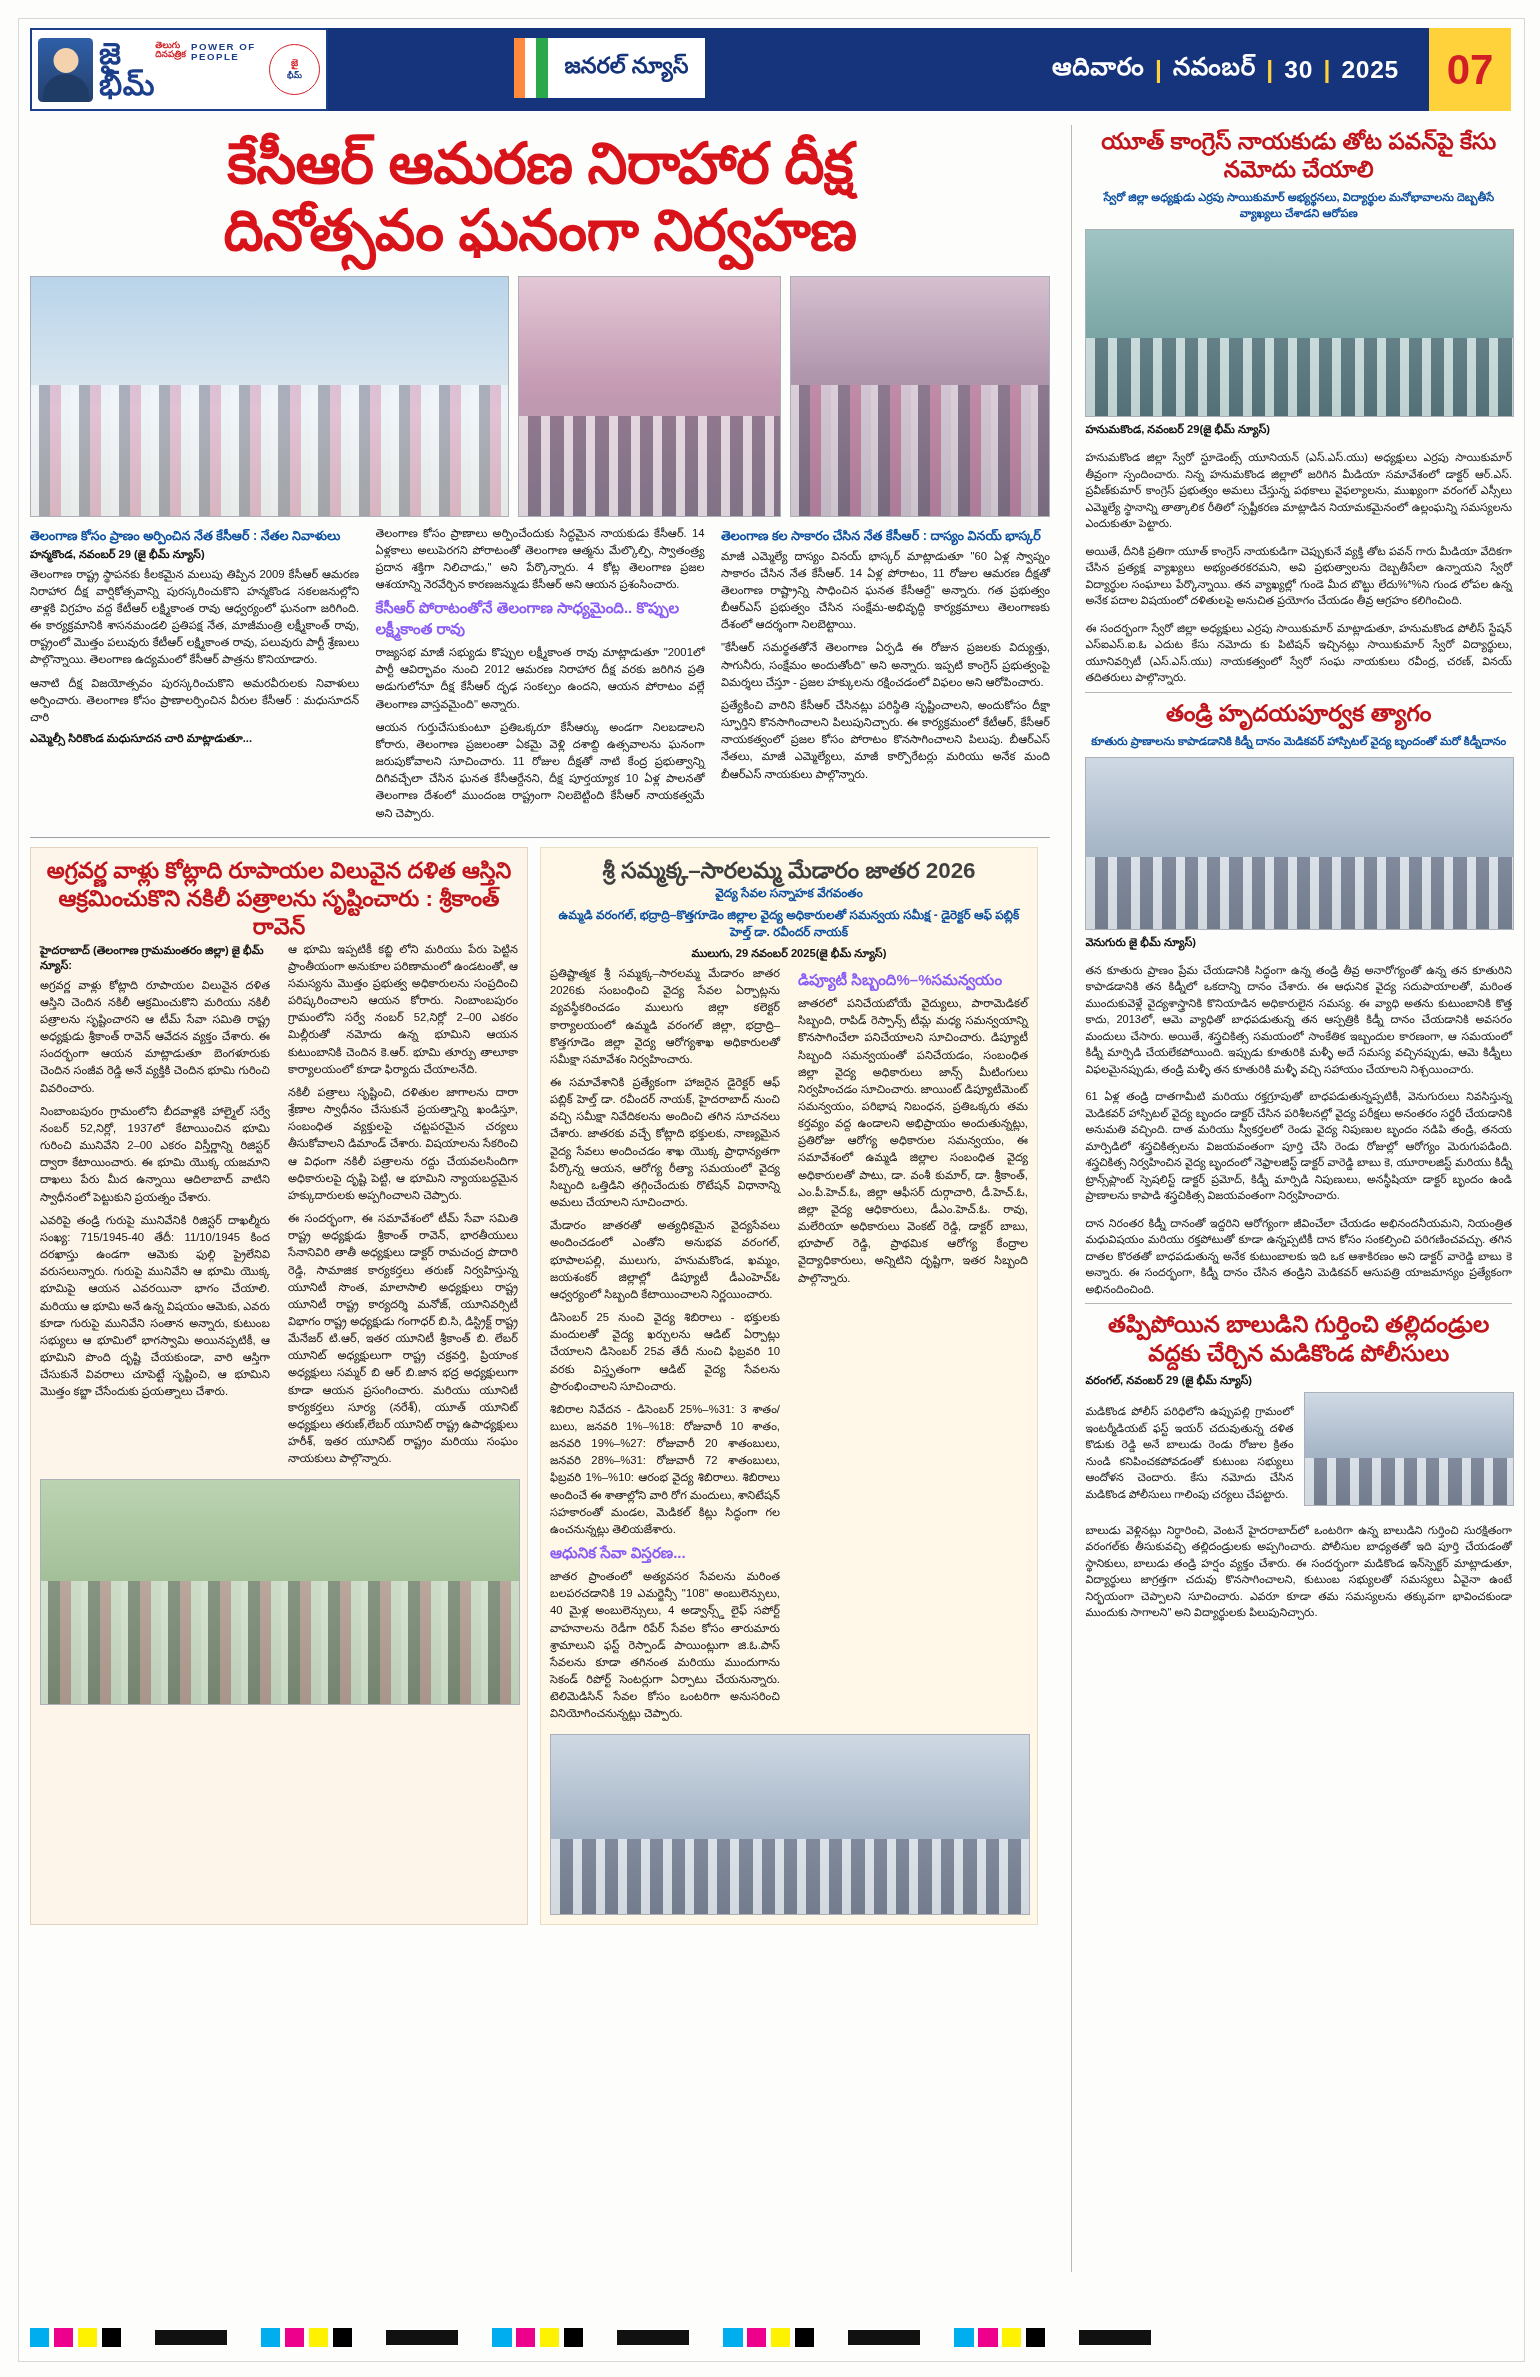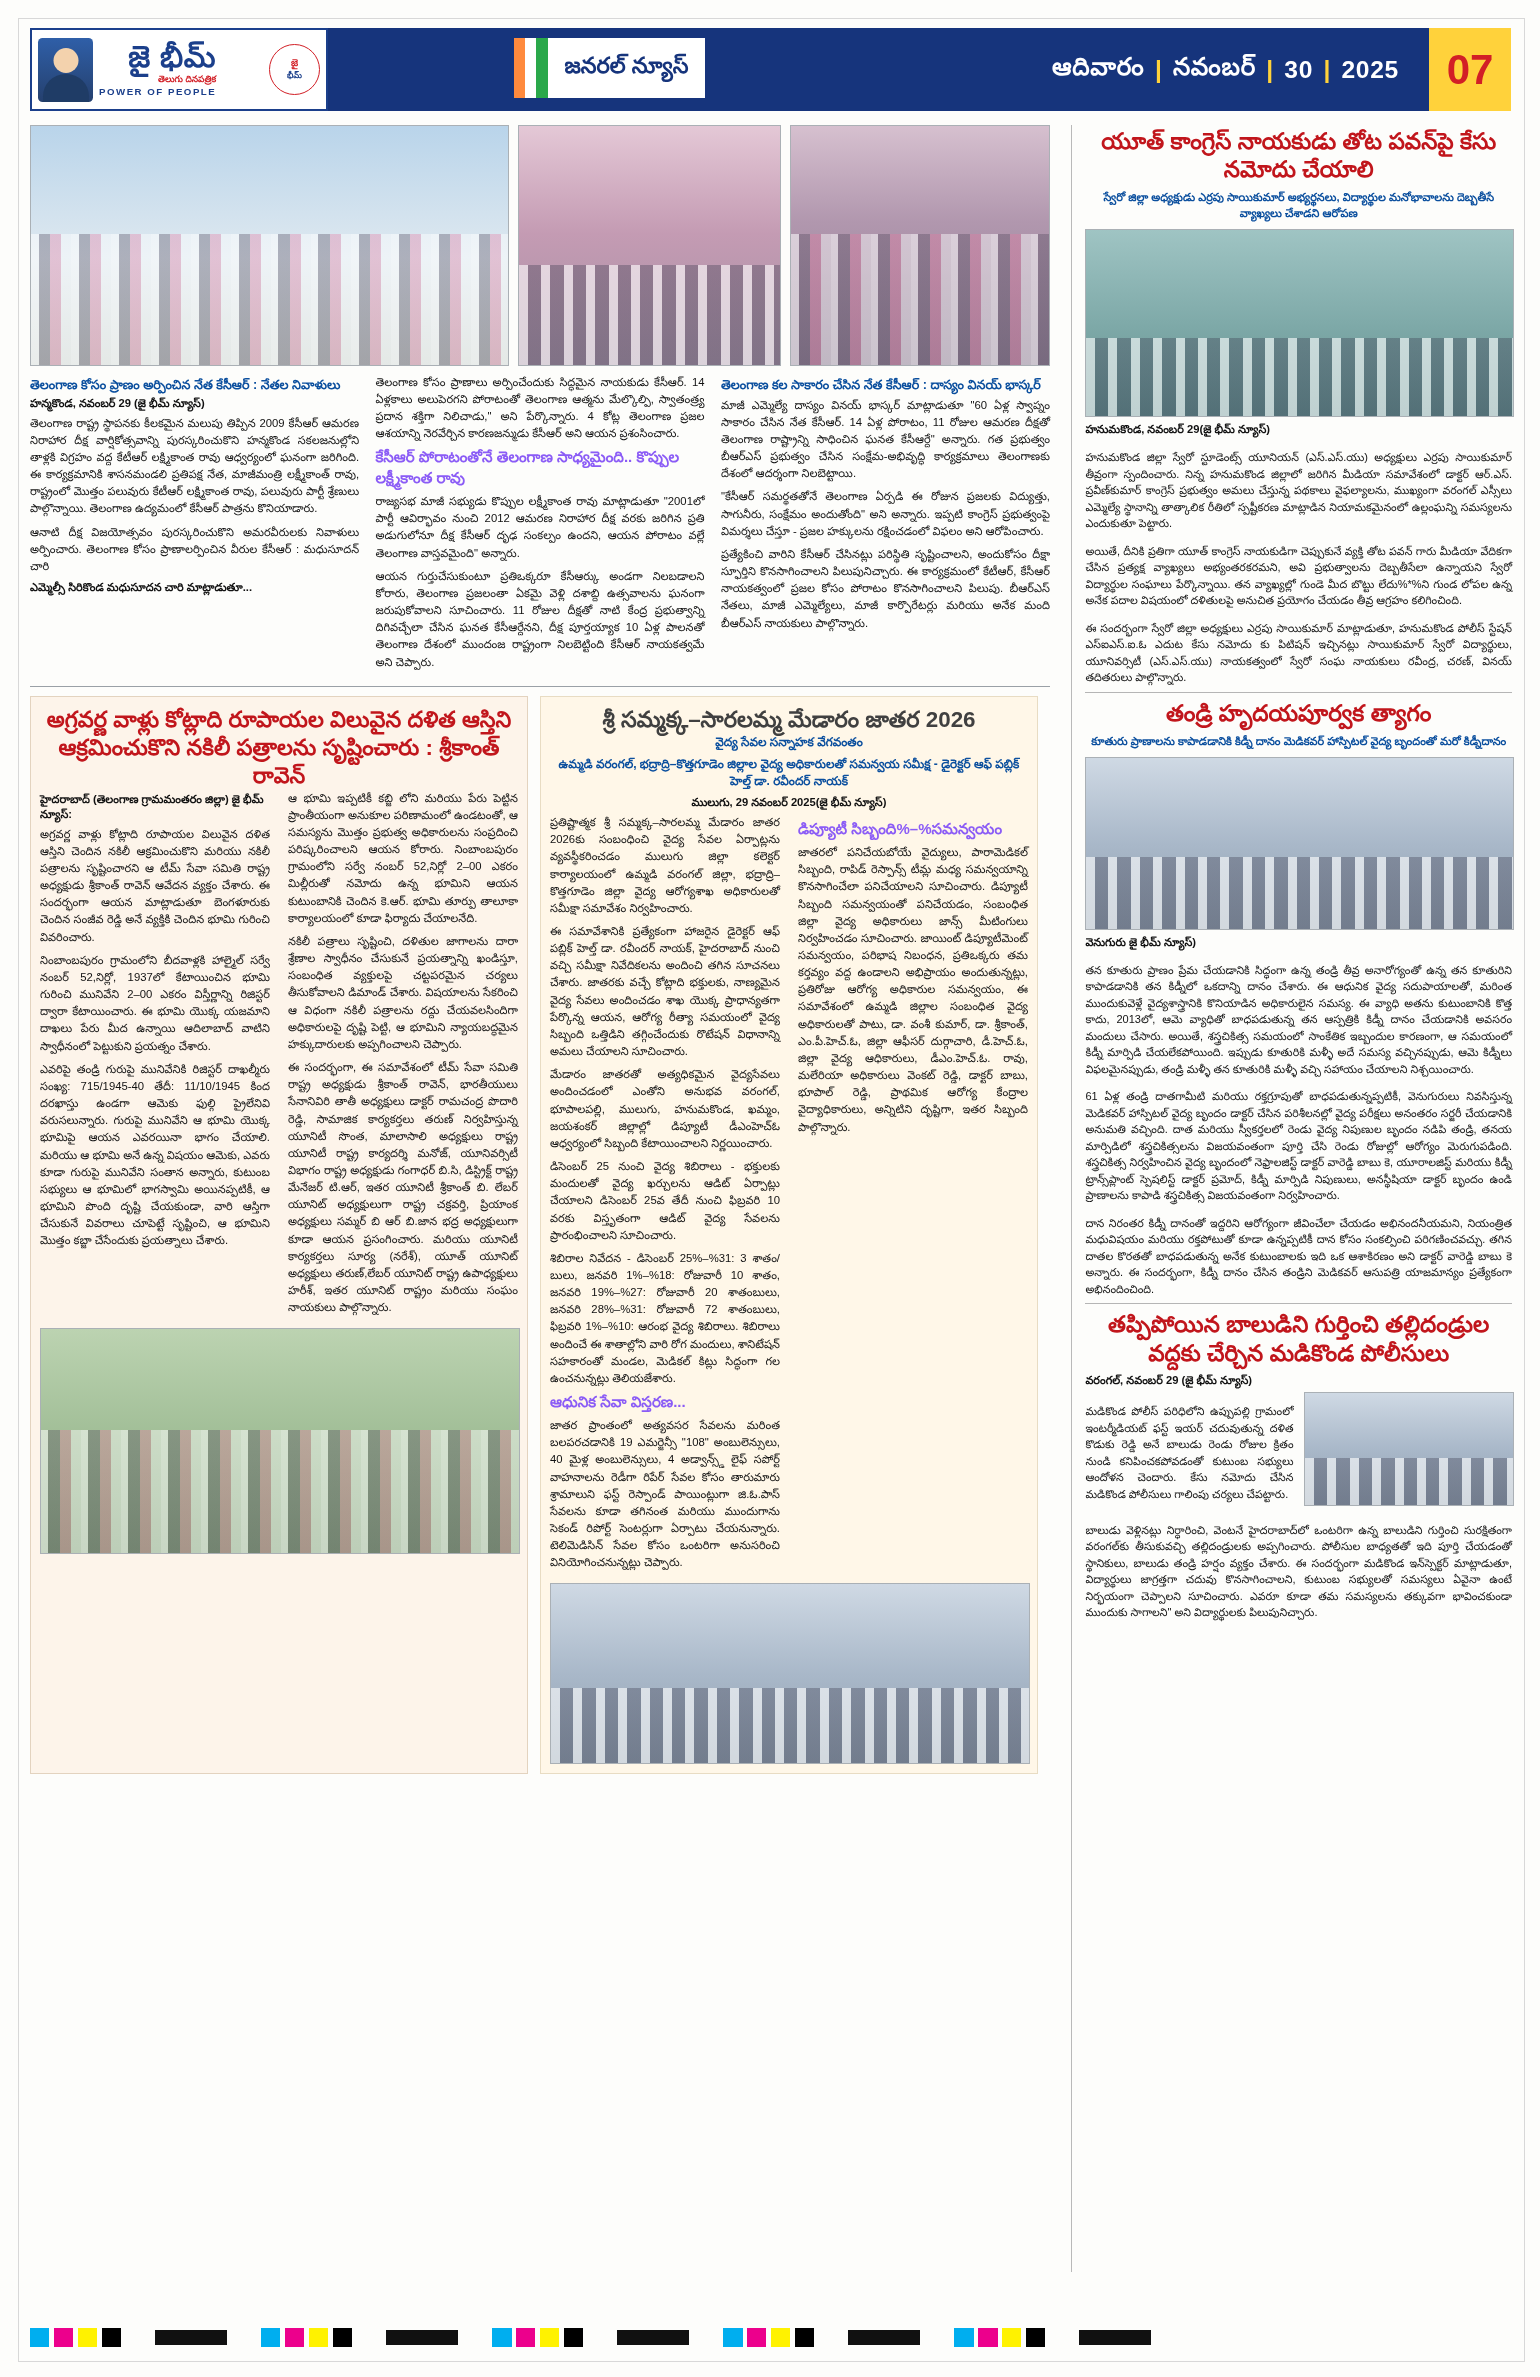--- a/index.html
+++ b/index.html
@@ -69,24 +69,23 @@
     left: 50%;
     bottom: 0;
     width: 46px;
     height: 28px;
     transform: translateX(-50%);
     border-radius: 22.4px 22.4px 0 0;
     background: #1f3c66;
   }
   .logo-text {
     display: flex;
-    flex-direction: column;
+    flex-direction: row;
     justify-content: center;
     line-height: 1.02;
-    text-align: right;
   }
   .logo-title {
     font-size: 30px;
     font-weight: bold;
     color: #1b3f8b;
     letter-spacing: 0.7px;
   }
   .logo-sub {
     font-size: 9px;
     color: #d21f26;
@@ -448,20 +447,24 @@
         <span>2025</span>
       </div>
     </div>
     <div class="page-no">07</div>
   </div>
 
   <div class="content">
 
     <div class="left-col">
 
+      <div class="lead-headline">
+        <div>కేసీఆర్ ఆమరణ నిరాహార దీక్ష</div>
+        <div>దినోత్సవం ఘనంగా నిర్వహణ</div>
+      </div>
 
       <div class="photo-row">
         <div class="photo ph-sky" style="width:477px;height:239px;">
           <div class="fig-people"></div>
         </div>
         <div class="photo ph-stage" style="width:261px;height:239px;">
           <div class="fig-strip"></div>
         </div>
         <div class="photo ph-crowd" style="flex:1;height:239px;">
           <div class="fig-people"></div>

